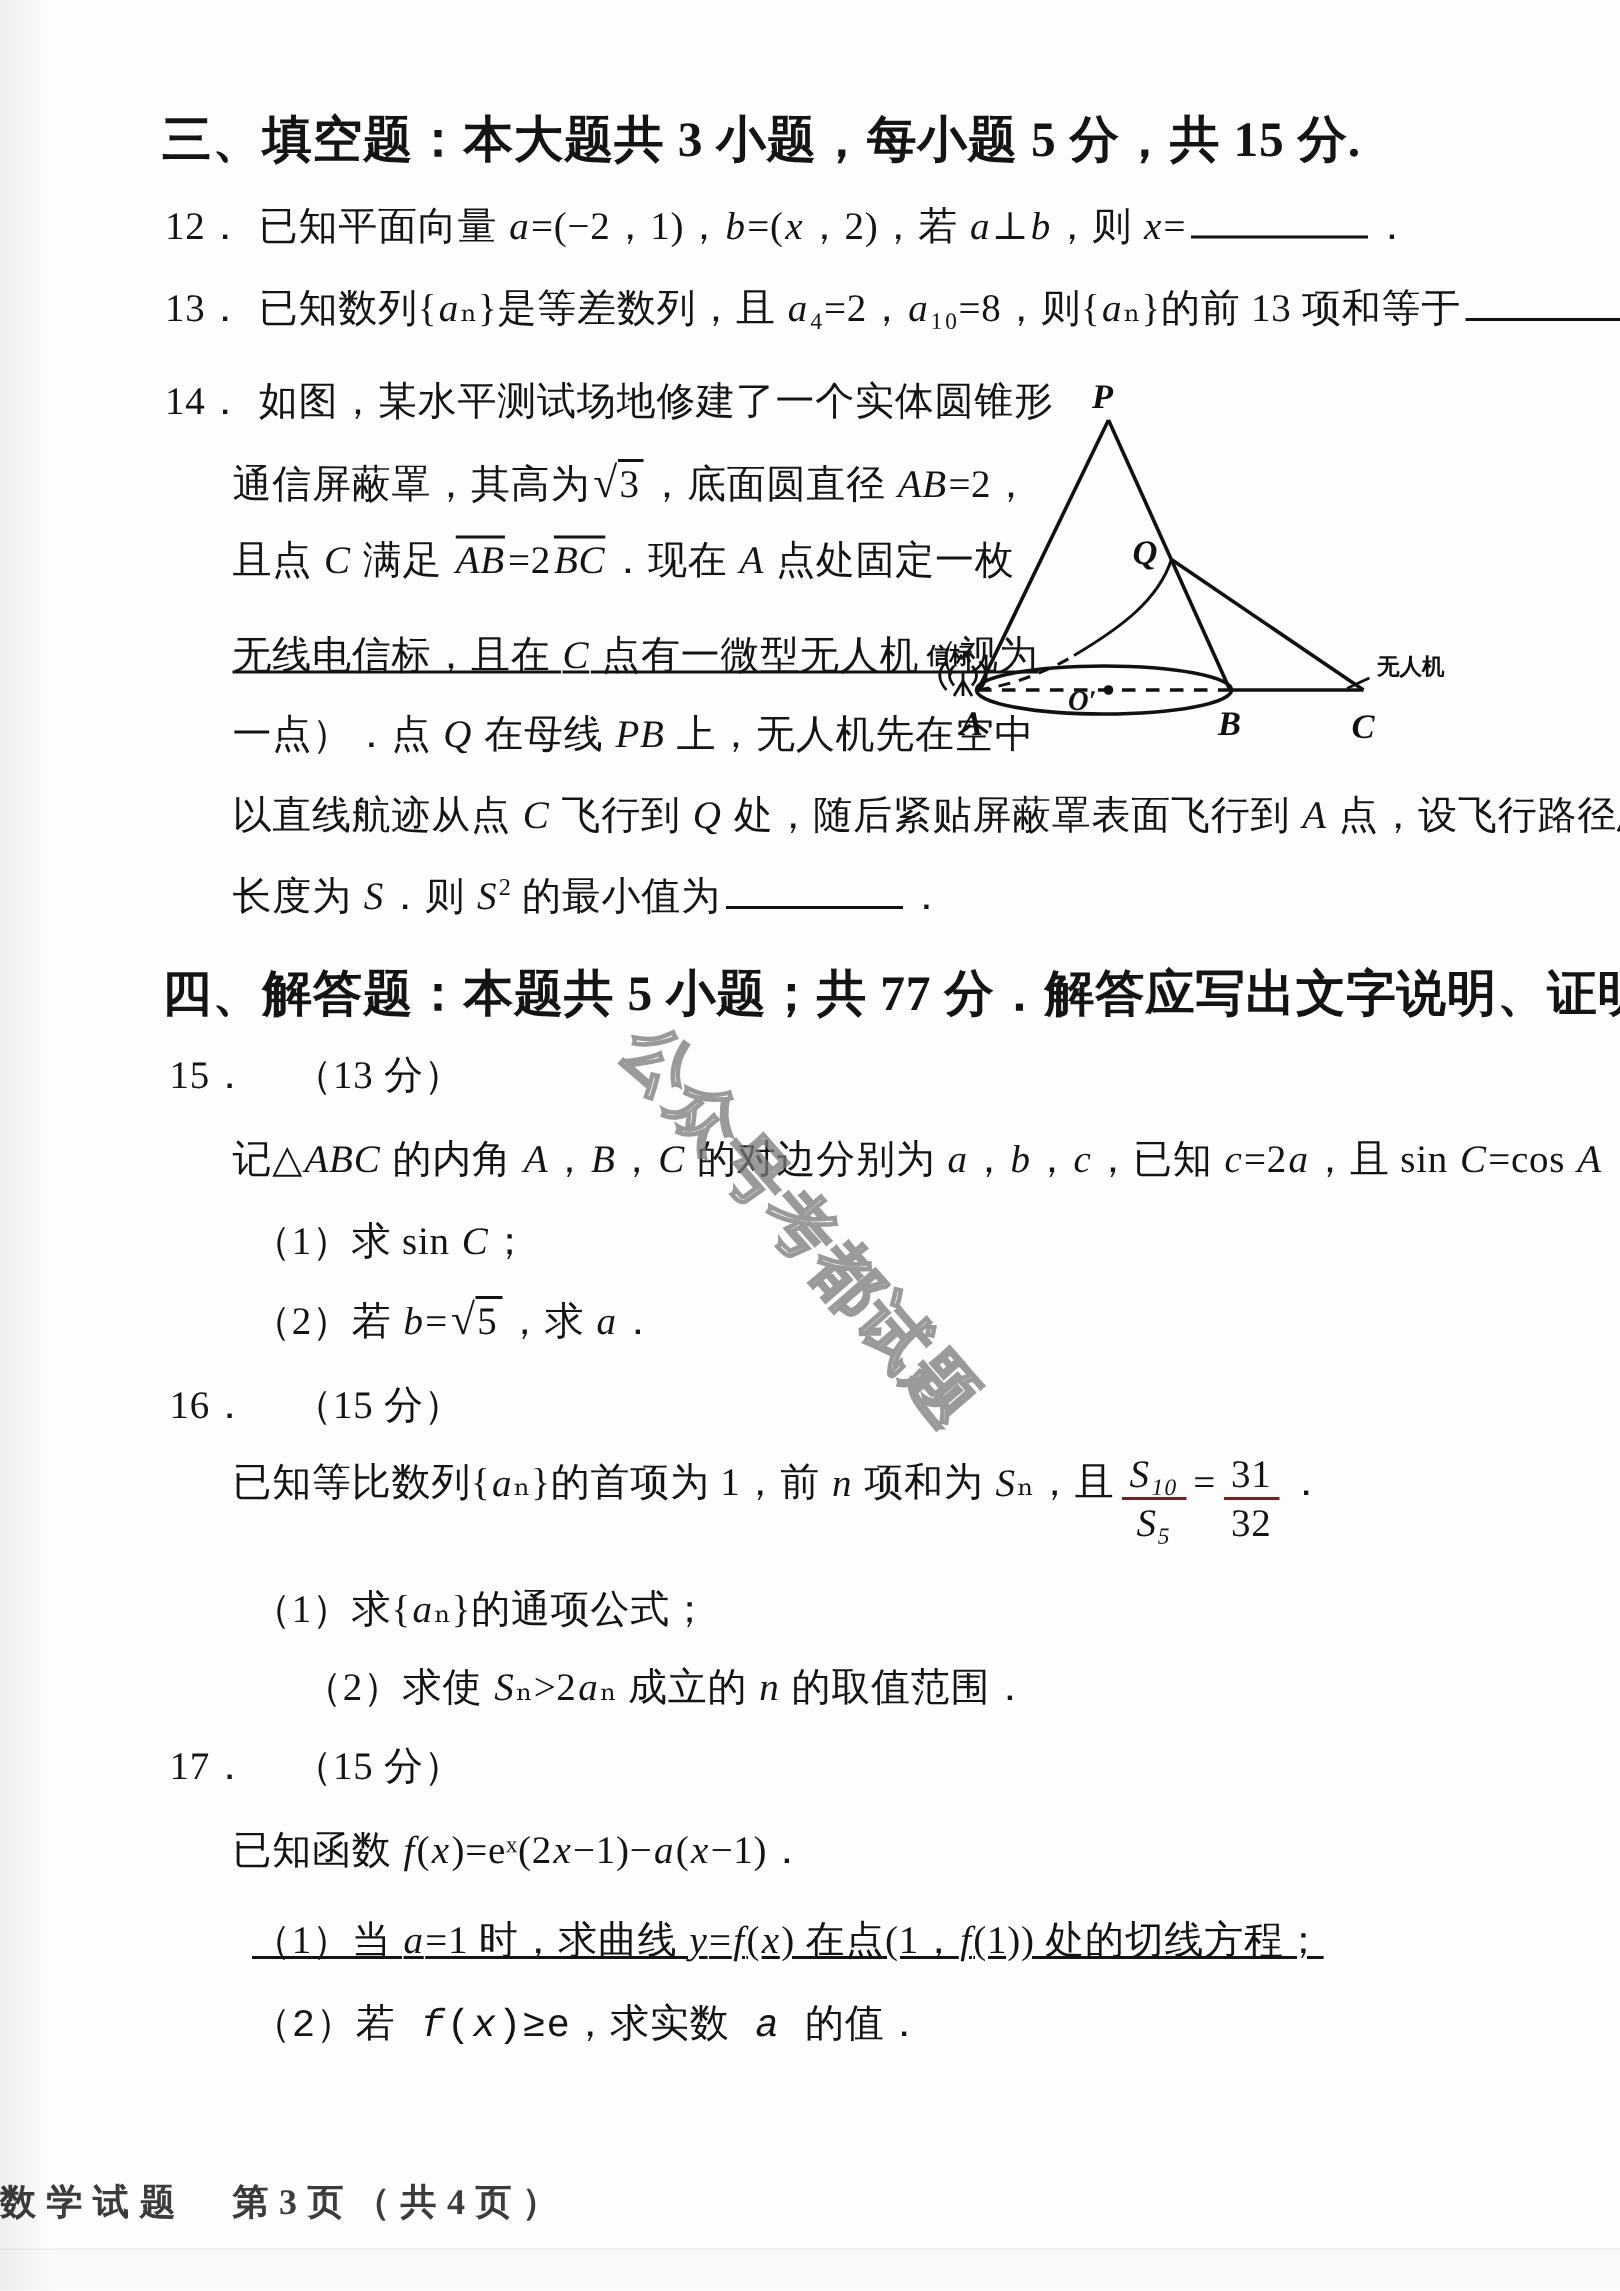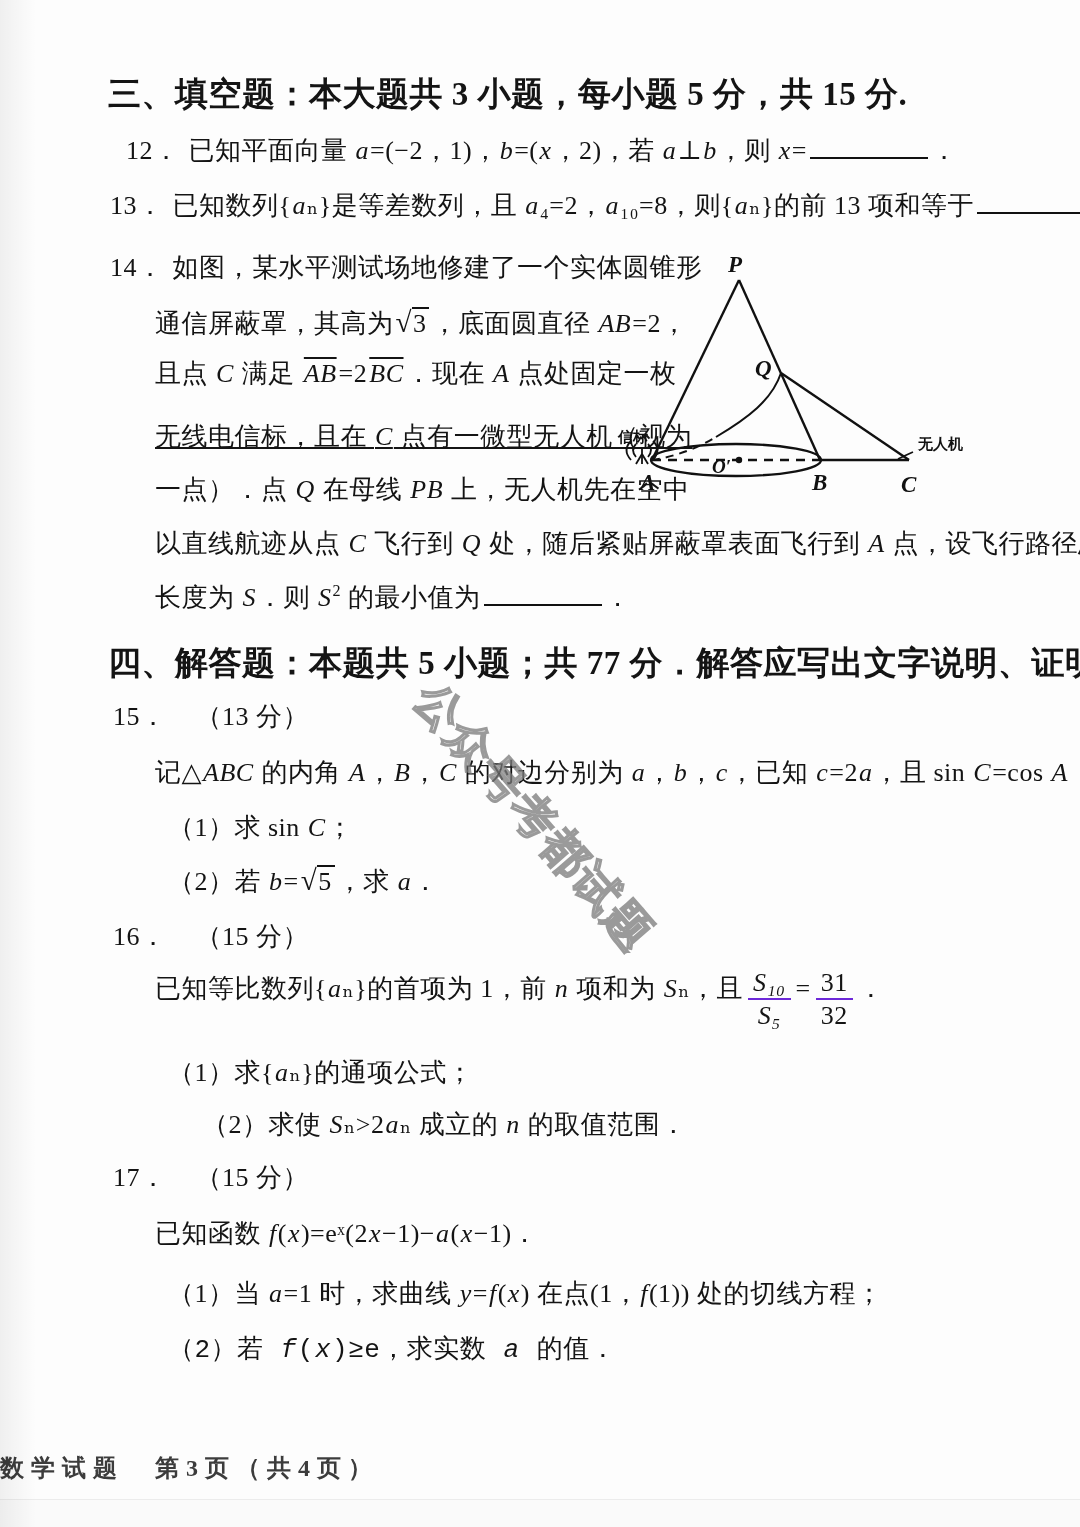--- a/index.html
+++ b/index.html
@@ -33,21 +33,21 @@
     display:inline-block;width:118px;height:0.85em;
     border-bottom:2.5px solid #111;margin:0 3px;vertical-align:baseline;
   }
   .sqrt{white-space:nowrap;margin:0 2px;}
   .sqrt-sign{font-size:1.12em;}
   .sqrt-body{border-top:2px solid #111;padding:0 3px 0 1px;}
   .frac{
     display:inline-block;vertical-align:-1.05em;text-align:center;
     line-height:1.12;margin:0 5px;
   }
-  .frac .fnum{display:block;border-bottom:2px solid #6d28d9;padding:0 5px 1px;}
+  .frac .fnum{display:block;border-bottom:2px solid #7f1d1d;padding:0 5px 1px;}
   .frac .fden{display:block;padding-top:1px;}
   .frac-it{font-style:italic;}
   .figure-wrap{position:absolute;left:612px;top:248px;width:388px;height:262px;}
   .figure-wrap svg{display:block;width:100%;height:100%;}
   .fig-label{font-family:"Liberation Serif","DejaVu Serif",serif;font-size:23px;font-style:italic;font-weight:bold;fill:#111;}
   .fig-cjk{font-family:"Liberation Sans","DejaVu Sans",sans-serif;font-size:15px;font-weight:bold;fill:#111;font-style:normal;}
   .watermark{
     position:absolute;left:447px;top:670px;z-index:9;pointer-events:none;
     font-family:"Liberation Sans","DejaVu Sans",sans-serif;
     font-size:46px;font-weight:bold;letter-spacing:2px;white-space:nowrap;
@@ -59,21 +59,21 @@
     position:absolute;left:0;top:1452px;width:100%;
     font-size:24px;font-weight:bold;letter-spacing:7px;color:#3c3c3c;
     font-family:"Liberation Serif","DejaVu Serif",serif;
   }
 </style>
 </head>
 <body>
 
 <div class="line heading" style="left:108px;top:72px;">三、填空题：本大题共 3 小题，每小题 5 分，共 15 分.</div>
 
-<div class="line" style="left:110px;top:133px;margin-left:16px;">
+<div class="line" style="left:110px;top:133px;">
   <span class="qnum">12．</span><span><span class="seg-n">已知平面向量 </span><span class="seg-i">a</span><span class="seg-n">=(−2，1)，</span><span class="seg-i">b</span><span class="seg-n">=(</span><span class="seg-i">x</span><span class="seg-n">，2)，若 </span><span class="seg-i">a</span><span class="seg-n">⊥</span><span class="seg-i">b</span><span class="seg-n">，则 </span><span class="seg-i">x</span><span class="seg-n">=</span><span class="blank"></span><span class="seg-n">．</span></span>
 </div>
 
 <div class="line" style="left:110px;top:188px;">
   <span class="qnum">13．</span><span><span class="seg-n">已知数列{</span><span class="seg-i">a</span><span class="seg-n">ₙ</span><span class="seg-n">}是等差数列，且 </span><span class="seg-i">a</span><span class="seg-n">₄=2，</span><span class="seg-i">a</span><span class="seg-n">₁₀=8，则{</span><span class="seg-i">a</span><span class="seg-n">ₙ</span><span class="seg-n">}的前 13 项和等于</span><span class="blank"></span></span>
 </div>
 
 <div class="line" style="left:110px;top:250px;">
   <span class="qnum">14．</span><span><span class="seg-n">如图，某水平测试场地修建了一个实体圆锥形</span></span>
 </div>
@@ -141,20 +141,20 @@
 <div class="line" style="left:155px;top:968px;">
   <span><span class="seg-n">已知等比数列{</span><span class="seg-i">a</span><span class="seg-n">ₙ</span><span class="seg-n">}的首项为 1，前 </span><span class="seg-i">n</span><span class="seg-n"> 项和为 </span><span class="seg-i">S</span><span class="seg-n">ₙ</span><span class="seg-n">，且</span></span><span class="frac"><span class="fnum frac-it">S₁₀</span><span class="fden frac-it">S₅</span></span><span>=</span><span class="frac"><span class="fnum">31</span><span class="fden">32</span></span><span>．</span>
 </div>
 <div class="line" style="left:168px;top:1055px;"><span class="seg-n">（1）求{</span><span class="seg-i">a</span><span class="seg-n">ₙ</span><span class="seg-n">}的通项公式；</span></div>
 <div class="line" style="left:168px;top:1107px;margin-left:34px;"><span class="seg-n">（2）求使 </span><span class="seg-i">S</span><span class="seg-n">ₙ</span><span class="seg-n">&gt;2</span><span class="seg-i">a</span><span class="seg-n">ₙ</span><span class="seg-n"> 成立的 </span><span class="seg-i">n</span><span class="seg-n"> 的取值范围．</span></div>
 
 <div class="line" style="left:113px;top:1160px;">
   <span class="qnum">17．</span><span class="qscore">（15 分）</span>
 </div>
 <div class="line" style="left:155px;top:1216px;"><span class="seg-n">已知函数 </span><span class="seg-i">f</span><span class="seg-n">(</span><span class="seg-i">x</span><span class="seg-n">)=eˣ(2</span><span class="seg-i">x</span><span class="seg-n">−1)−</span><span class="seg-i">a</span><span class="seg-n">(</span><span class="seg-i">x</span><span class="seg-n">−1)．</span></div>
-<div class="line" style="left:168px;top:1276px;"><span class="seg-n">（1）当 </span><span class="seg-i">a</span><span class="seg-n">=1 时，求曲线 </span><span class="seg-i">y</span><span class="seg-n">=</span><span class="seg-i">f</span><span class="seg-n">(</span><span class="seg-i">x</span><span class="seg-n">) 在点(1，</span><span class="seg-i">f</span><span class="seg-n">(1)) 处的切线方程；</span></div>
+<div class="line" style="left:168px;top:1276px;text-decoration:underline;"><span class="seg-n">（1）当 </span><span class="seg-i">a</span><span class="seg-n">=1 时，求曲线 </span><span class="seg-i">y</span><span class="seg-n">=</span><span class="seg-i">f</span><span class="seg-n">(</span><span class="seg-i">x</span><span class="seg-n">) 在点(1，</span><span class="seg-i">f</span><span class="seg-n">(1)) 处的切线方程；</span></div>
 <div class="line" style="left:168px;top:1333px;font-family:Liberation Mono, monospace;"><span class="seg-n">（2）若 </span><span class="seg-i">f</span><span class="seg-n">(</span><span class="seg-i">x</span><span class="seg-n">)≥e，求实数 </span><span class="seg-i">a</span><span class="seg-n"> 的值．</span></div>
 
 <div class="watermark">公众号考都试题</div>
 
 <div class="footer">数学试题　第3页（共4页）</div>
 
 <div class="bottom-strip"></div>
 
 </body></html>

